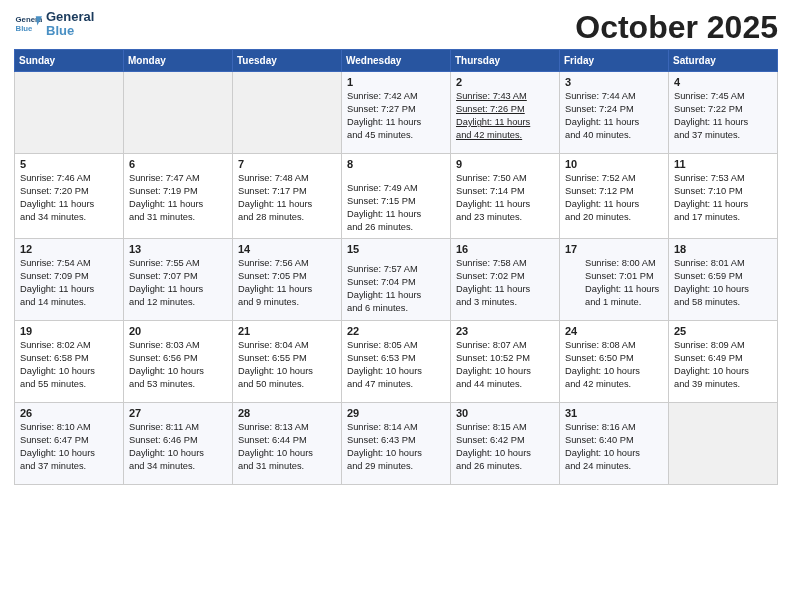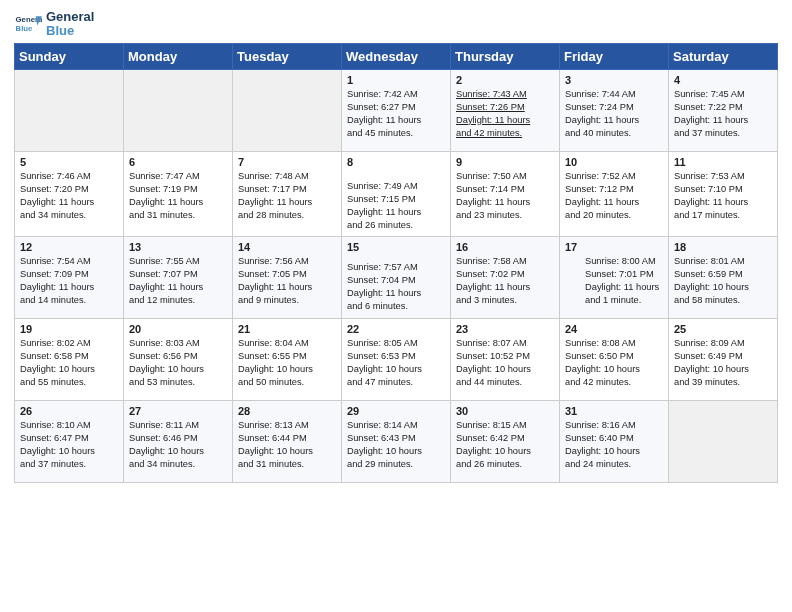--- a/index.html
+++ b/index.html
@@ -52,21 +52,21 @@
       color: #333;
     }
     table {
       width: 100%;
       border-collapse: collapse;
       table-layout: fixed;
     }
     thead tr th {
       background: #2855a0;
       color: #fff;
-      font-size: 13px;
+      font-size: 10px;
       font-weight: bold;
       padding: 5px 4px;
       text-align: left;
       border: 1px solid #3a66b8;
     }
     tbody tr td {
       border: 1px solid #ccc;
       vertical-align: top;
       padding: 4px 5px;
       font-size: 9.5px;
@@ -101,20 +101,21 @@
         <text x="2" y="16" font-size="10" font-weight="bold" fill="#1a3a5c">General</text>
         <text x="2" y="27" font-size="10" font-weight="bold" fill="#4a90c4">Blue</text>
         <polygon points="28,8 36,8 30,20" fill="#4a90c4"></polygon>
       </svg>
       <div>
         <div class="logo-text">General</div>
         <div class="logo-text"><span>Blue</span></div>
       </div>
     </div>
     <div class="title-block">
+      <div class="month-title">October 2025</div>
     </div>
   </div>
 
   <table>
     <thead>
       <tr>
       <th>Sunday</th>
           <th>Monday</th>
           <th>Tuesday</th>
           <th>Wednesday</th>
@@ -124,21 +125,21 @@
         </tr>
     </thead>
     <tbody id="calendar-body">
     <tr>
           <td class="empty-cell"></td>
           <td class="empty-cell"></td>
           <td class="empty-cell"></td>
           <td>
             <span class="day-num">1</span>
             <div class="day-info" style="white-space: pre-line;">Sunrise: 7:42 AM
-Sunset: 6:27 PM
+Sunset: 7:27 PM
 Daylight: 11 hours
 and 45 minutes.</div>
           </td>
           <td>
             <span class="day-num">2</span>
             <div class="day-info" style="white-space: pre-line; text-decoration: underline;">Sunrise: 7:43 AM
 Sunset: 7:26 PM
 Daylight: 11 hours
 and 42 minutes.</div>
           </td>

